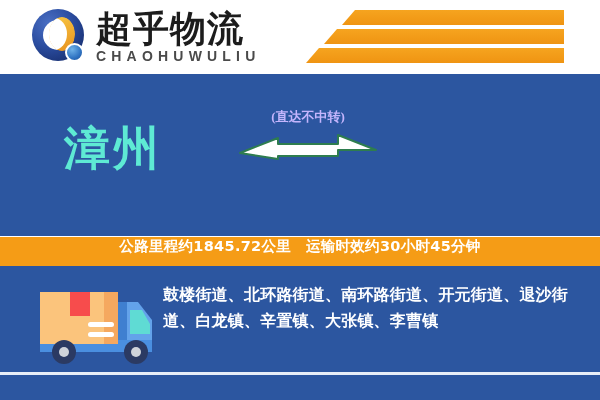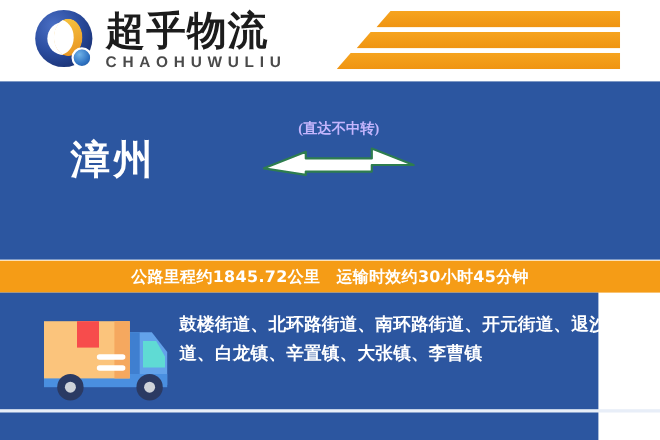--- a/index.html
+++ b/index.html
@@ -118,24 +118,24 @@
     position: absolute;
     left: 0; top: 74px;
     width: 600px;
     height: 162px;
     background: #2c56a0;
   }
 
   .city {
     position: absolute;
     top: 46px;
-    font-family: Liberation Mono, monospace;
-    font-size: 36px;
-    font-weight: bold;
-    color: #ffffff;
+    font-family: Liberation Sans, sans-serif;
+    font-size: 46px;
+    font-weight: bold;
+    color: #5eead4;
     letter-spacing: 3px;
     line-height: 56px;
     white-space: nowrap;
   }
   .city-origin { left: 64px; }
   .city-dest   { left: 392px; }
 
   .route-mid {
     position: absolute;
     left: 238px; top: 34px;
@@ -161,37 +161,36 @@
   .arrow-wrap svg { display: block; }
 
   
   .info-bar {
     position: absolute;
     left: 0; top: 237px;
     width: 600px;
     height: 29px;
     background: #f59c16;
     display: flex;
-    align-items: center;
     justify-content: center;
   }
   .info-text {
     font-family: "DejaVu Sans", "Liberation Sans", sans-serif;
     font-size: 14.5px;
     font-weight: bold;
     color: #ffffff;
     letter-spacing: 0.3px;
     white-space: nowrap;
   }
 
   
   .bottom-panel {
     position: absolute;
     left: 0; top: 266px;
-    width: 544px;
+    width: 600px;
     height: 134px;
     background: #2c56a0;
   }
   .bottom-rule {
     position: absolute;
     left: 0; top: 106px;
     width: 600px;
     height: 3px;
     background: #e8eef8;
   }

